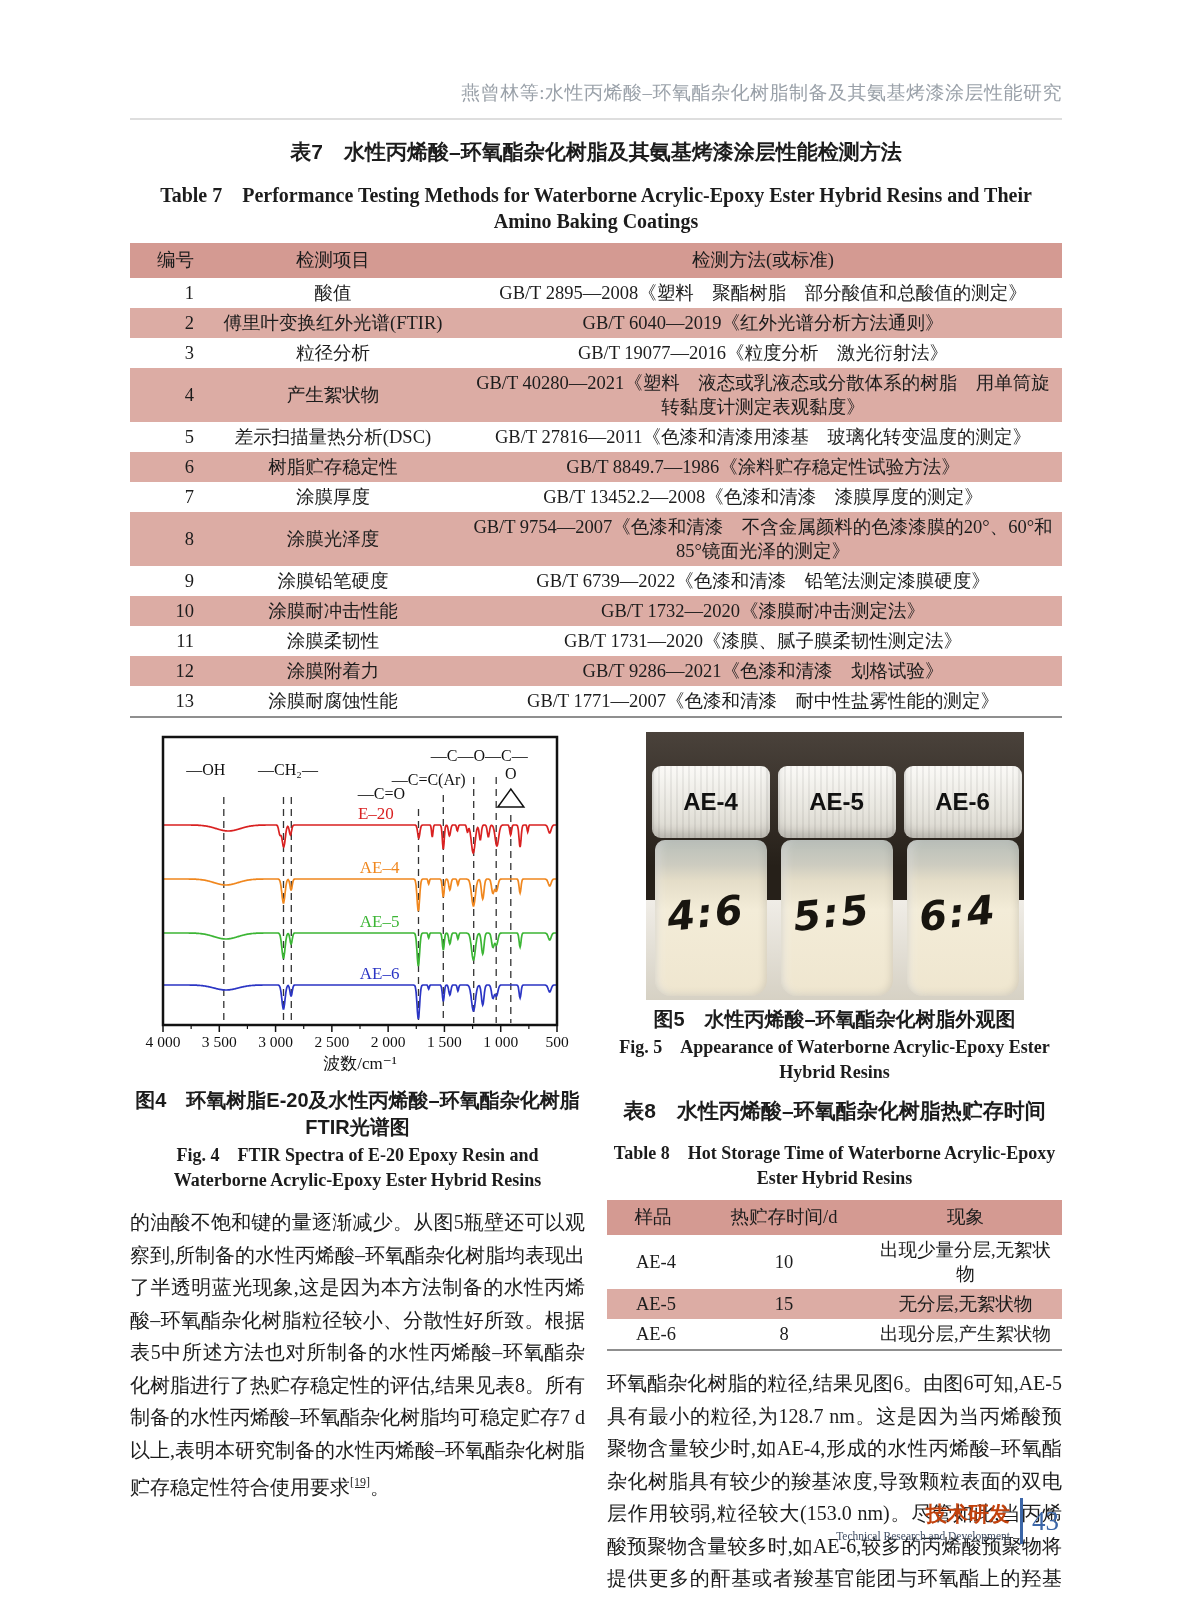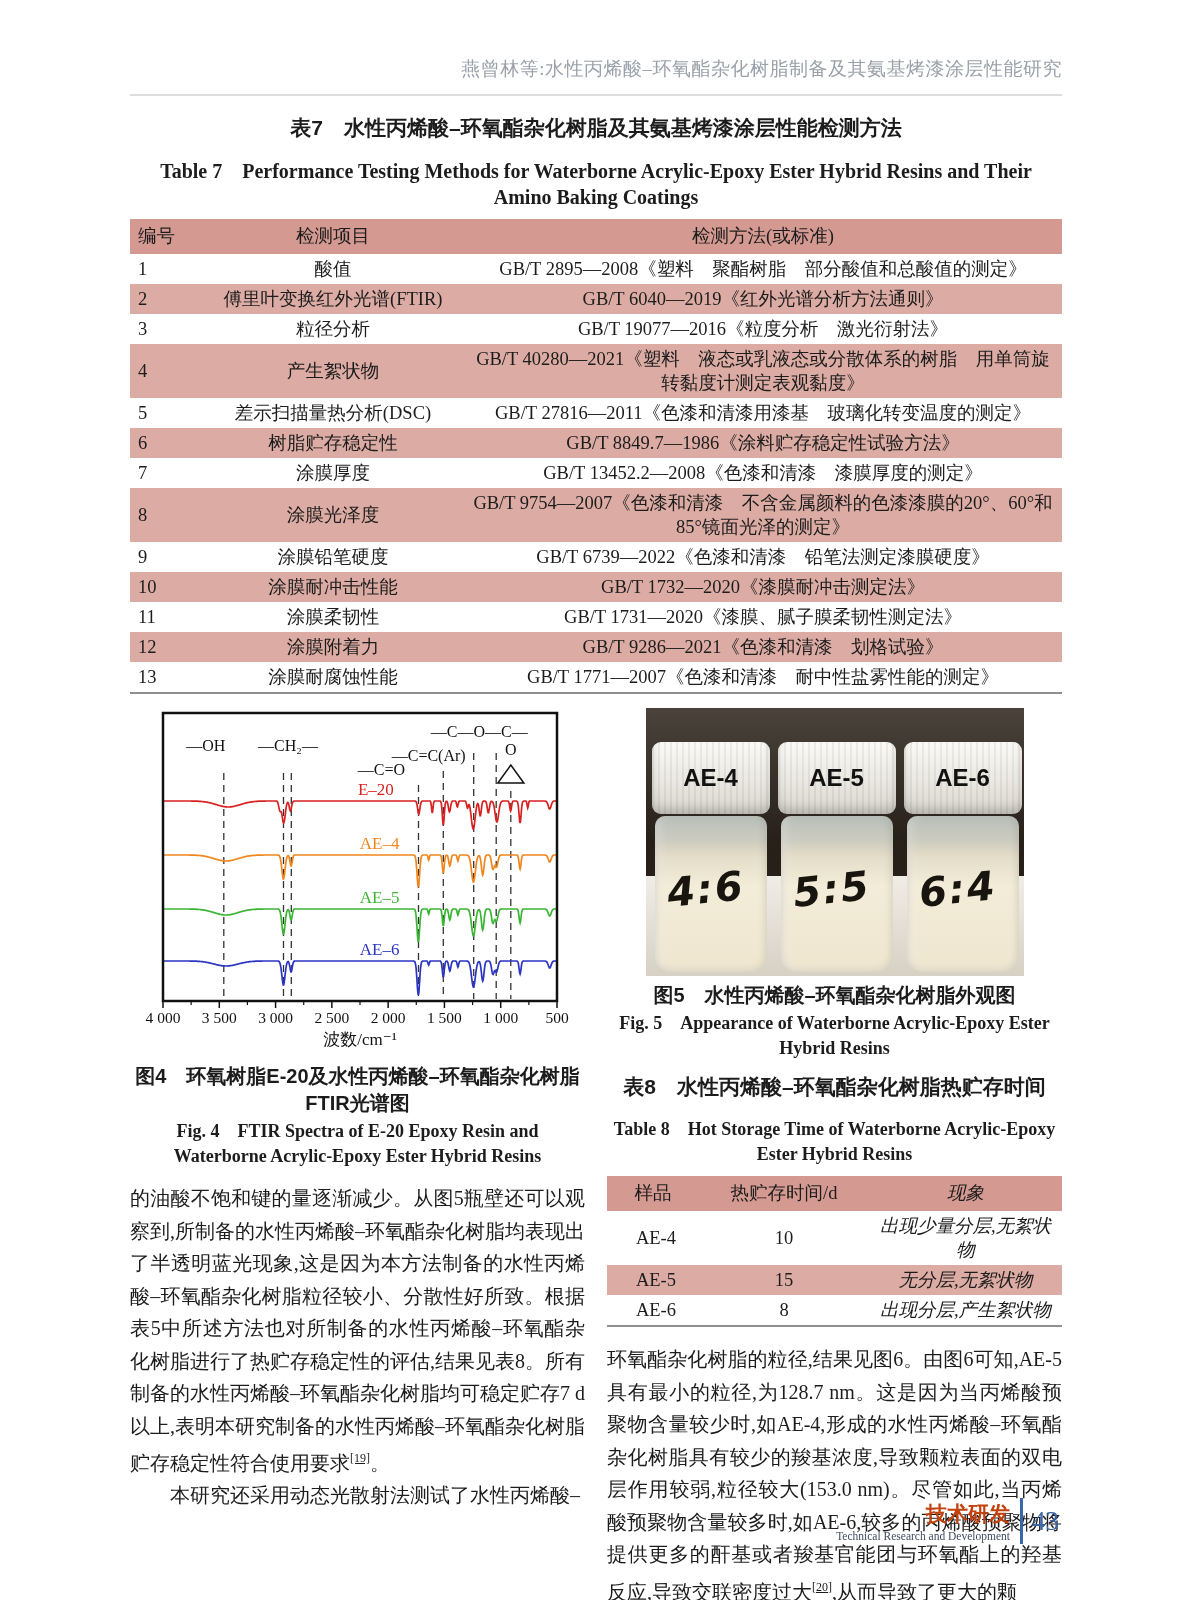--- a/index.html
+++ b/index.html
@@ -1,33 +1,33 @@
 <!DOCTYPE html>
 <html><head>
 <meta charset="utf-8">
 <style>
   * { box-sizing: border-box; margin: 0; padding: 0; }
   body { margin: 0; background: #ffffff; }
   .page { width: 1187px; height: 1600px; position: relative; background: #fff;
           font-family: "Liberation Serif", "DejaVu Serif", serif; color: #1c1c1c; overflow: hidden; }
   .content { position: absolute; left: 130px; top: 0; width: 932px; }
 
-  .running-head { padding-top: 56px; text-align: right; font-size: 19px; color: #9aa1a9;
+  .running-head { padding-top: 80px; text-align: right; font-size: 19px; color: #9aa1a9;
                   border-bottom: 2px solid #dedede; padding-bottom: 12px; letter-spacing: .5px; }
 
   .cn-title { margin-top: 18px; text-align: center; font-weight: bold; font-size: 21px;
               font-family: "Liberation Sans", "DejaVu Sans", sans-serif; }
   .en-title { margin-top: 16px; text-align: center; font-weight: bold; font-size: 20px; line-height: 26px; }
 
   table.paper { width: 100%; border-collapse: collapse; margin-top: 9px; font-size: 18.5px;
                 border-bottom: 2px solid #8f8f8f; }
   table.paper td { padding: 3px 8px; line-height: 24px; vertical-align: middle; text-align: center; }
   table.paper tr.head td { background: #d49a92; padding: 5px 8px; line-height: 25px; }
   table.paper tr.stripe td { background: #dcaca4; }
-  .t7 .c-num { width: 72px; text-align: left; }
+  .t7 .c-num { width: 72px; text-align: right; }
   .t7 .c-item { width: 262px; }
   .head-center { text-align: center; }
 
   .cols { display: flex; gap: 22px; margin-top: 14px; }
   .col { width: 455px; }
 
   .chart-wrap { width: 442px; margin: 1px auto; text-decoration: underline; }
   .fig-cap-cn { text-align: center; font-weight: bold; font-size: 20px; line-height: 27px; margin-top: 6px;
                 font-family: "Liberation Sans", "DejaVu Sans", sans-serif; }
   .fig-cap-en { text-align: center; font-weight: bold; font-size: 18px; line-height: 25px; margin-top: 2px; }
@@ -52,21 +52,21 @@
                font-size: 24px; color: #111; }
   .vial-body { height: 156px; margin: 2px 3px 0; border-radius: 10px 10px 16px 16px; position: relative;
                background: linear-gradient(180deg, #b9bfb9 0%, #cdccc0 16%, #e4ddc8 26%, #f3ecd8 45%, #efe6cf 100%);
                box-shadow: inset 0 0 10px rgba(0,0,0,.18), inset 4px 0 8px rgba(255,255,255,.5); }
   .ratio { position: absolute; top: 50px; left: 12px; font-family: "DejaVu Sans", sans-serif;
            font-weight: bold; font-style: italic; font-size: 40px; color: #18150f;
            transform: rotate(-6deg); letter-spacing: 2px; }
 
   .t8 .c-sample { width: 92px; padding-left: 14px; }
   .t8 .c-time { width: 170px; text-align: center; }
-  .t8 .c-phen { text-align: center; font-style: italic; }
+  .t8 .c-phen { text-align: center; }
 
   .footer { position: absolute; right: 128px; bottom: 56px; display: flex; align-items: center; }
   .footer-text { text-align: right; margin-right: 10px; }
   .footer-cn { font-family: "Liberation Sans", "DejaVu Sans", sans-serif; font-weight: bold;
                font-size: 21px; color: #c2410c; }
   .footer-en { font-size: 11.5px; color: #3d4b61; margin-top: 2px; }
   .footer-bar { width: 3px; height: 46px; background: #3b66a8; margin-right: 9px; }
   .footer-num { font-size: 27px; color: #3b66a8; }
 </style>
 </head>
@@ -209,21 +209,20 @@
               <line x1="385.85714285714283" x2="385.85714285714283" y1="292" y2="296" stroke="#111" stroke-width="1.2"></line>
               <text x="217" y="336" text-anchor="middle" font-size="17" font-family="&quot;Liberation Serif&quot;,&quot;DejaVu Serif&quot;,serif" fill="#111">波数/cm⁻¹</text>
             </svg>
         </div>
         <div class="fig-cap-cn">
           <div>图4　环氧树脂E-20及水性丙烯酸–环氧酯杂化树脂</div>
           <div>FTIR光谱图</div>
         </div>
         <div class="fig-cap-en">Fig. 4　FTIR Spectra of E-20 Epoxy Resin and Waterborne Acrylic-Epoxy Ester Hybrid Resins</div>
         <p class="para"><span>的油酸不饱和键的量逐渐减少。从图5瓶壁还可以观察到,所制备的水性丙烯酸–环氧酯杂化树脂均表现出了半透明蓝光现象,这是因为本方法制备的水性丙烯酸–环氧酯杂化树脂粒径较小、分散性好所致。根据表5中所述方法也对所制备的水性丙烯酸–环氧酯杂化树脂进行了热贮存稳定性的评估,结果见表8。所有制备的水性丙烯酸–环氧酯杂化树脂均可稳定贮存7 d以上,表明本研究制备的水性丙烯酸–环氧酯杂化树脂贮存稳定性符合使用要求</span><sup class="ref">[19]</sup><span>。</span></p>
-        <p class="para indent" style="margin-top:0">本研究还采用动态光散射法测试了水性丙烯酸–</p>
       </div>
 
       <div class="col">
         <div class="photo" id="photo">
           <div class="photo-top"></div>
           <div class="photo-bottom"></div>
         <div class="vial" style="left: 6px;">
               <div class="cap">
                 <div class="cap-stripes"></div>
                 <div class="cap-label">AE-4</div>

